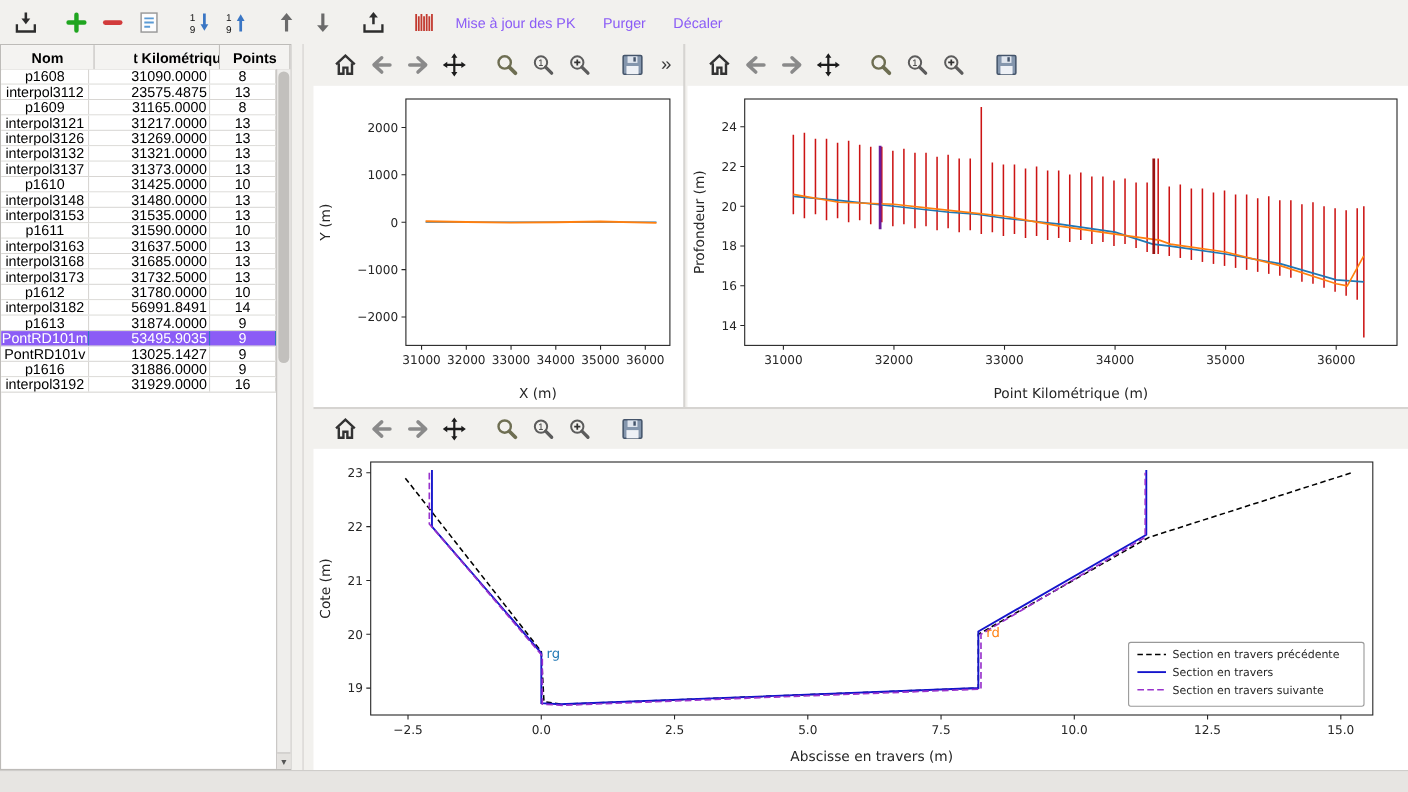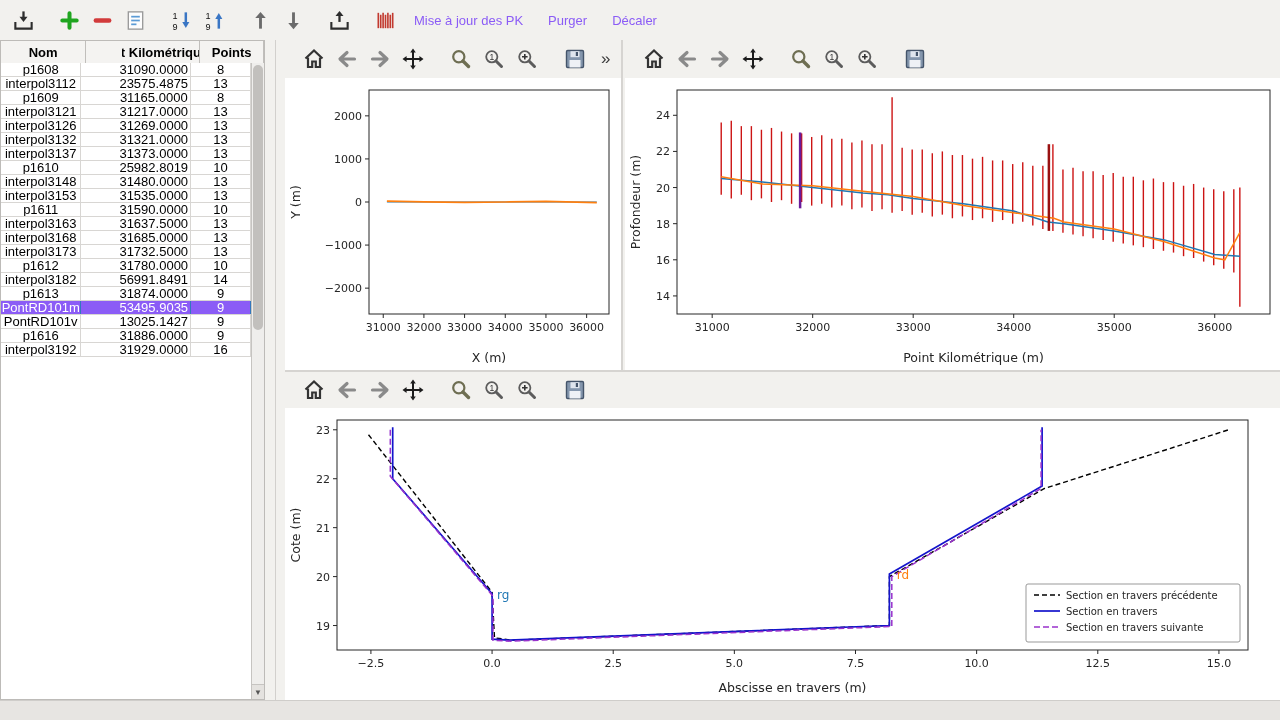--- a/index.html
+++ b/index.html
@@ -184,21 +184,21 @@
         <div class="td c1">31321.0000</div>
         <div class="td c2">13</div>
       </div>
       <div class="trow">
         <div class="td c0">interpol3137</div>
         <div class="td c1">31373.0000</div>
         <div class="td c2">13</div>
       </div>
       <div class="trow">
         <div class="td c0">p1610</div>
-        <div class="td c1">25982.8019</div>
+        <div class="td c1">31425.0000</div>
         <div class="td c2">10</div>
       </div>
       <div class="trow">
         <div class="td c0">interpol3148</div>
         <div class="td c1">31480.0000</div>
         <div class="td c2">13</div>
       </div>
       <div class="trow">
         <div class="td c0">interpol3153</div>
         <div class="td c1">31535.0000</div>

